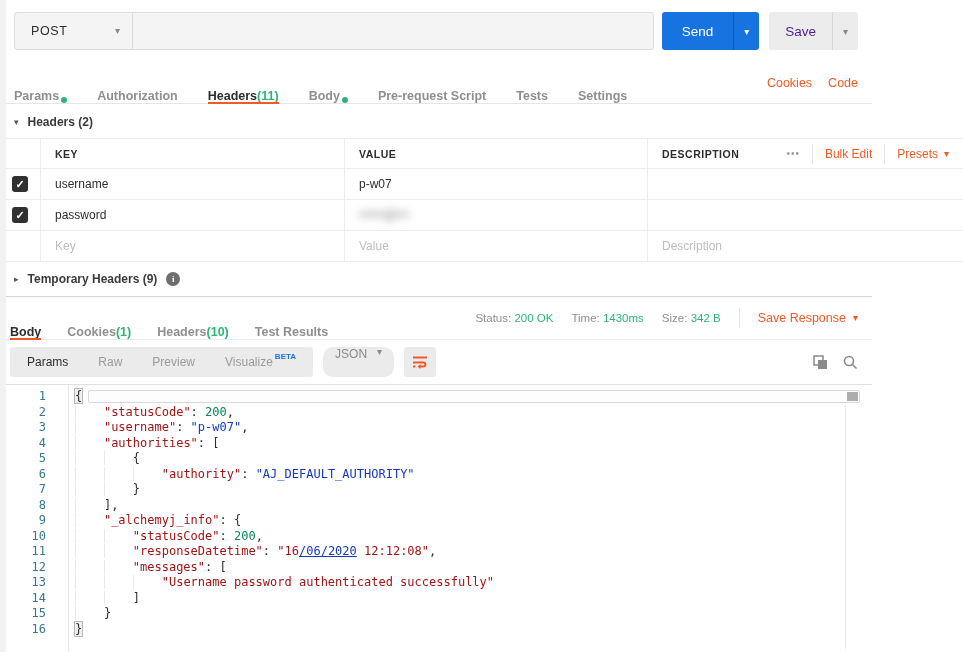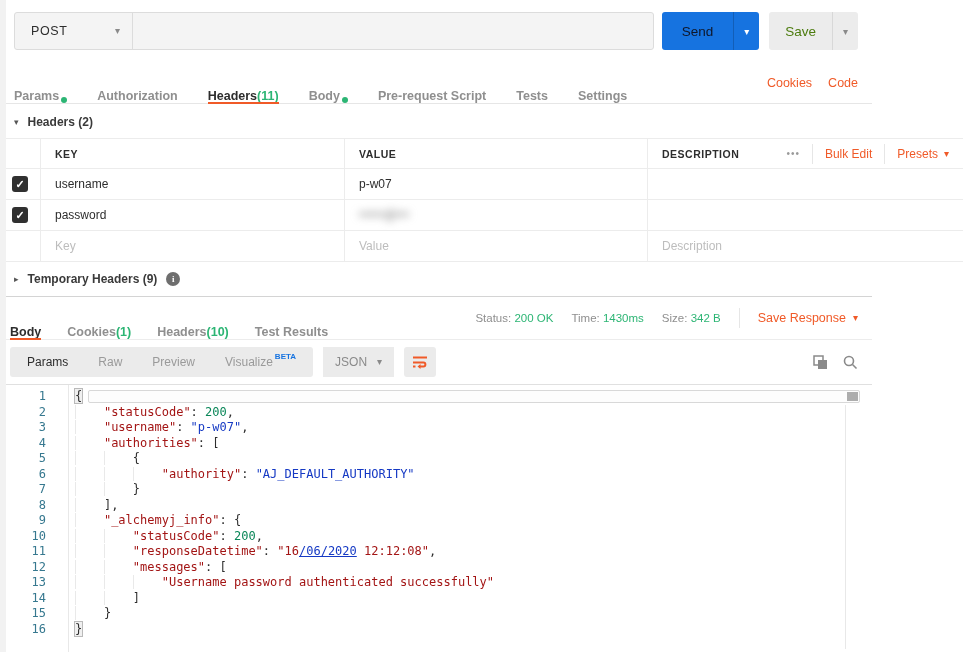--- a/index.html
+++ b/index.html
@@ -11,25 +11,25 @@
   
   .topbar { display:flex; align-items:center; padding:12px 14px 12px 14px; height:62px; gap:8px; }
   .url-group { display:flex; flex:1; height:38px; border:1px solid #dcdcdc; border-radius:3px; background:#f4f4f4; overflow:hidden; }
   .method-select { display:flex; align-items:center; justify-content:space-between; width:118px; padding:0 12px 0 16px;
     border-right:1px solid #dcdcdc; cursor:pointer; }
   .method-select .m-label { font-size:12.5px; letter-spacing:.6px; color:#2d2d2d; }
   .caret { font-size:10px; color:#8a8a8a; line-height:1; }
   .url-input { flex:1; border:none; background:transparent; outline:none; padding:0 14px;
     font-size:12.5px; color:#4f4f4f; font-family:"Liberation Sans", sans-serif; }
   .send-group, .save-group { display:flex; height:38px; border-radius:3px; overflow:hidden; flex:none; }
-  .send-main { background:var(--send_blue); color:#0f172a; border:none; font-size:13.5px; padding:12px 20px; cursor:pointer;
+  .send-main { background:var(--send_blue); color:#ffffff; border:none; font-size:13.5px; padding:12px 20px; cursor:pointer;
     font-family:"Liberation Sans", sans-serif; }
   .send-caret { background:var(--send_blue); color:#fff; border:none; border-left:1px solid rgba(0,0,0,.18);
     width:26px; cursor:pointer; font-size:10px; }
-  .save-main { background:#ececec; color:#4d7c0f; border:none; font-size:13.5px; padding:0 16px; cursor:pointer;
+  .save-main { background:#ececec; color:#4c1d95; border:none; font-size:13.5px; padding:0 16px; cursor:pointer;
     font-family:"Liberation Sans", sans-serif; }
   .save-caret { background:#ececec; color:#8a8a8a; border:none; border-left:1px solid #d8d8d8; width:26px; cursor:pointer; font-size:10px; }
   .save-group { margin-left:2px; }
 
   
   .req-tabs { display:flex; align-items:center; height:42px; padding:0 14px; border-bottom:1px solid #e6e6e6; }
   .tabs { display:flex; align-items:center; gap:30px; height:100%; }
   .tab { position:relative; display:flex; align-items:flex-end; height:100%; font-size:12.5px; color:#8f8f8f; cursor:pointer;font-weight:bold; }
   .tab.active { color:#2d2d2d; }
   .tab.active::after { content:""; position:absolute; left:0; right:0; bottom:-1px; height:2px; background:var(--accent); }
@@ -70,21 +70,21 @@
   .stat { font-size:11.5px; color:#8f8f8f; }
   .stat b { font-weight:normal; color:var(--green); }
   .save-resp { display:flex; align-items:center; gap:7px; color:var(--accent); font-size:12.5px; cursor:pointer; }
   .save-resp .caret { color:var(--accent); }
 
   .pretty-bar { display:flex; align-items:center; height:44px; padding:0 14px 0 10px; gap:10px; }
   .segmented { display:flex; align-items:center; height:30px; background:#ebebeb; border-radius:3px; padding:0 2px; }
   .seg { padding:0 15px; font-size:12px; color:#9a9a9a; cursor:pointer; display:flex; align-items:flex-start; height:30px; line-height:30px; }
   .seg.active { color:#2d2d2d; }
   .beta { color:var(--send_blue); font-size:8px; font-weight:bold; margin-left:2px; line-height:20px; }
-  .fmt-select { display:flex; align-items:center; gap:10px; height:30px; background:#ebebeb; border-radius:0; padding:0 12px;
+  .fmt-select { display:flex; align-items:flex-start; gap:10px; height:30px; background:#ebebeb; border-radius:10px; padding:0 12px;
     font-size:12px; color:#8a8a8a; cursor:pointer; }
   .wrap-box { width:32px; height:30px; background:#ebebeb; border-radius:3px; display:flex; align-items:center; justify-content:center; cursor:pointer; }
   .right-icons { margin-left:auto; display:flex; align-items:center; gap:14px; }
   .icon-btn { cursor:pointer; display:flex; align-items:center; justify-content:center; }
 
   
   .code-area { position:relative; border-top:1px solid #e0e0e0; padding-top:4px; height:271px;
     font-family:"DejaVu Sans Mono", monospace; font-size:12px; }
   .code-area::before { content:""; position:absolute; left:68px; top:0; bottom:0; width:1px; background:#e8e8e8; }
   .v-track { position:absolute; right:26px; top:20px; bottom:6px; width:1px; background:#e8e8e8; }

